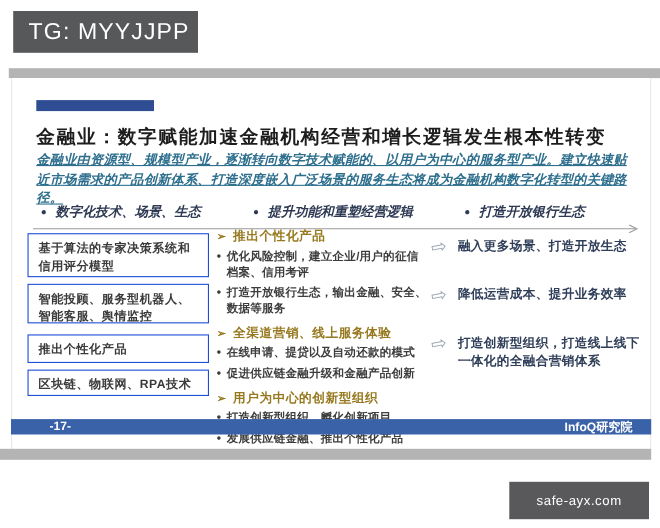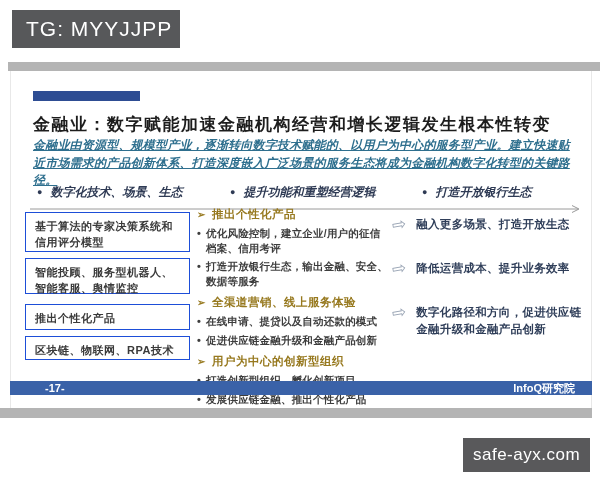--- a/index.html
+++ b/index.html
@@ -58,21 +58,21 @@
   .right-item .harrow { color: #9aa5b5; font-size: 17px; line-height: 17px;
     transform: rotate(-10deg); margin-right: 10px; flex: none; }
   .right-item .rtext { font-size: 11.5px; line-height: 17px; font-weight: bold;
     color: #2f3e59; letter-spacing: 0.3px; }
 
   .footer-bar { position: absolute; left: 10px; top: 381px; width: 582px; height: 14px;
     background: #3a62a8; color: #fff; display: flex; align-items: center;
     justify-content: space-between; padding: 0 17px 0 35px; font-size: 11px; font-weight: bold; }
 
   .watermark { position: absolute; left: 463px; top: 438px; width: 127px; height: 34px;
-    background: #59595b; color: #fff; font-size: 17px;
+    background: #59595b; color: #fff; font-size: 12px;
     display: flex; align-items: center; justify-content: center; letter-spacing: 0.5px; }
 </style>
 </head>
 <body>
 
 <div class="stage">
 
   <div class="tg-badge">
     <span>TG: MYYJJPP</span>
   </div>
@@ -160,21 +160,21 @@
     <div class="right-item">
       <span class="harrow">⇨</span>
       <span class="rtext">融入更多场景、打造开放生态</span>
     </div>
     <div class="right-item">
       <span class="harrow">⇨</span>
       <span class="rtext">降低运营成本、提升业务效率</span>
     </div>
     <div class="right-item">
       <span class="harrow">⇨</span>
-      <span class="rtext">数字化路径和方向，促进供应链金融升级和金融产品创新</span>
+      <span class="rtext">打造创新型组织，打造线上线下一体化的全融合营销体系</span>
     </div>
   </div>
 
   <div class="footer-bar">
     <span>-17-</span>
     <span>InfoQ研究院</span>
   </div>
 
   <div class="bottom-bar"></div>
 

